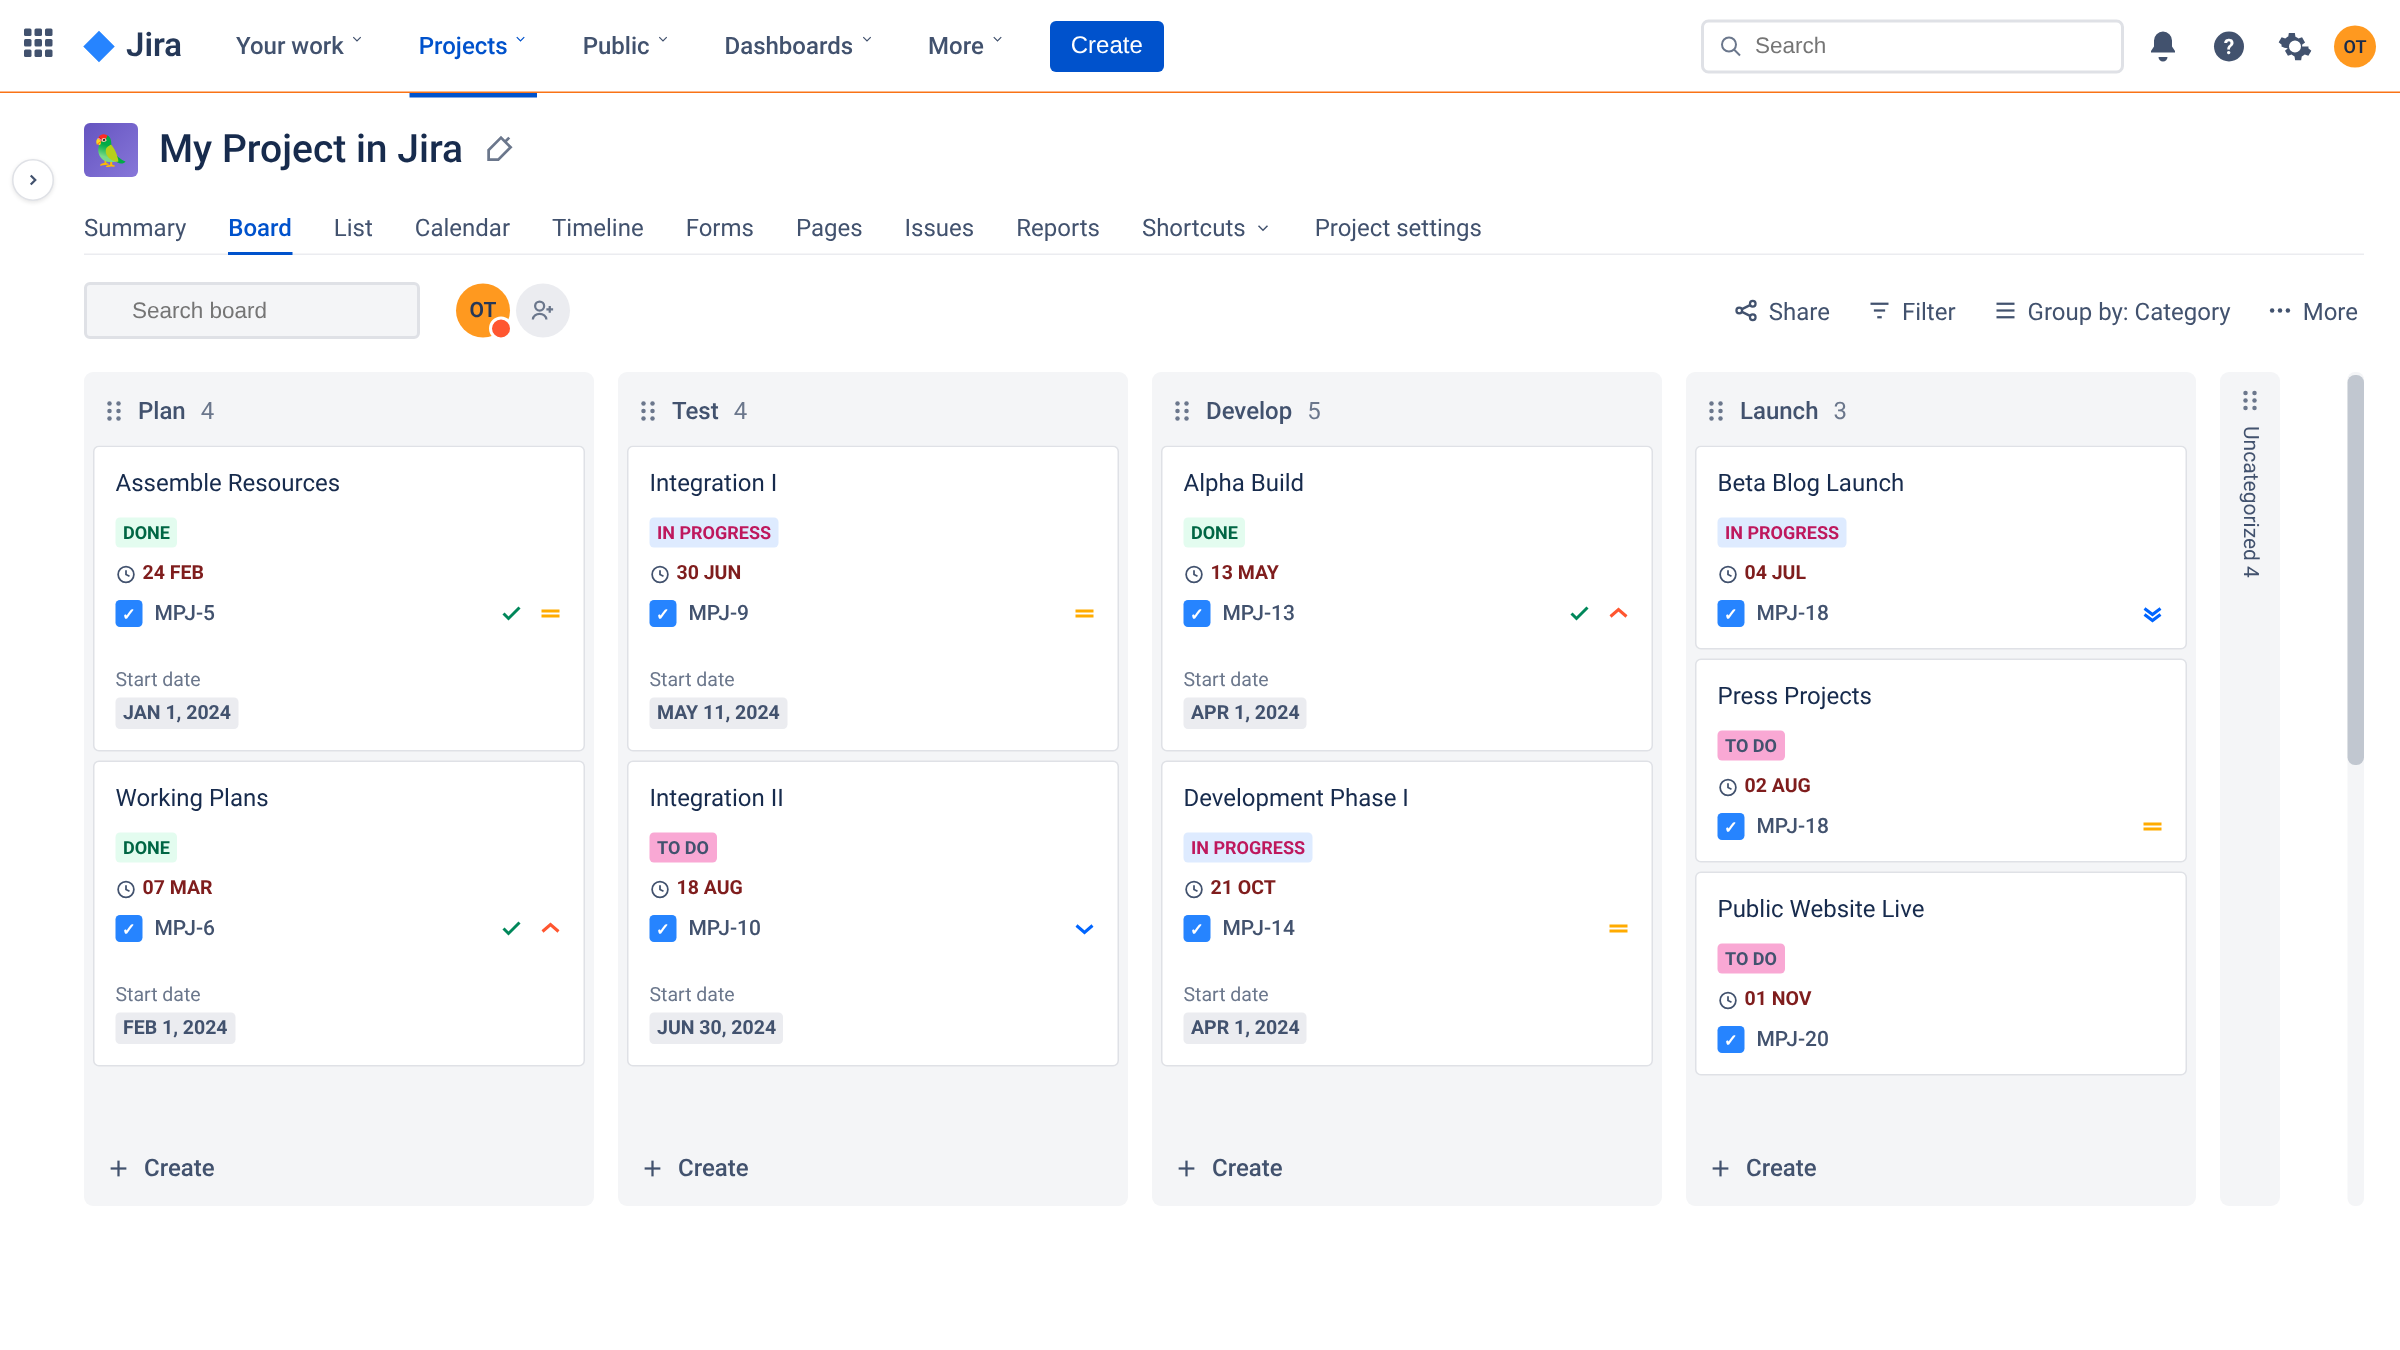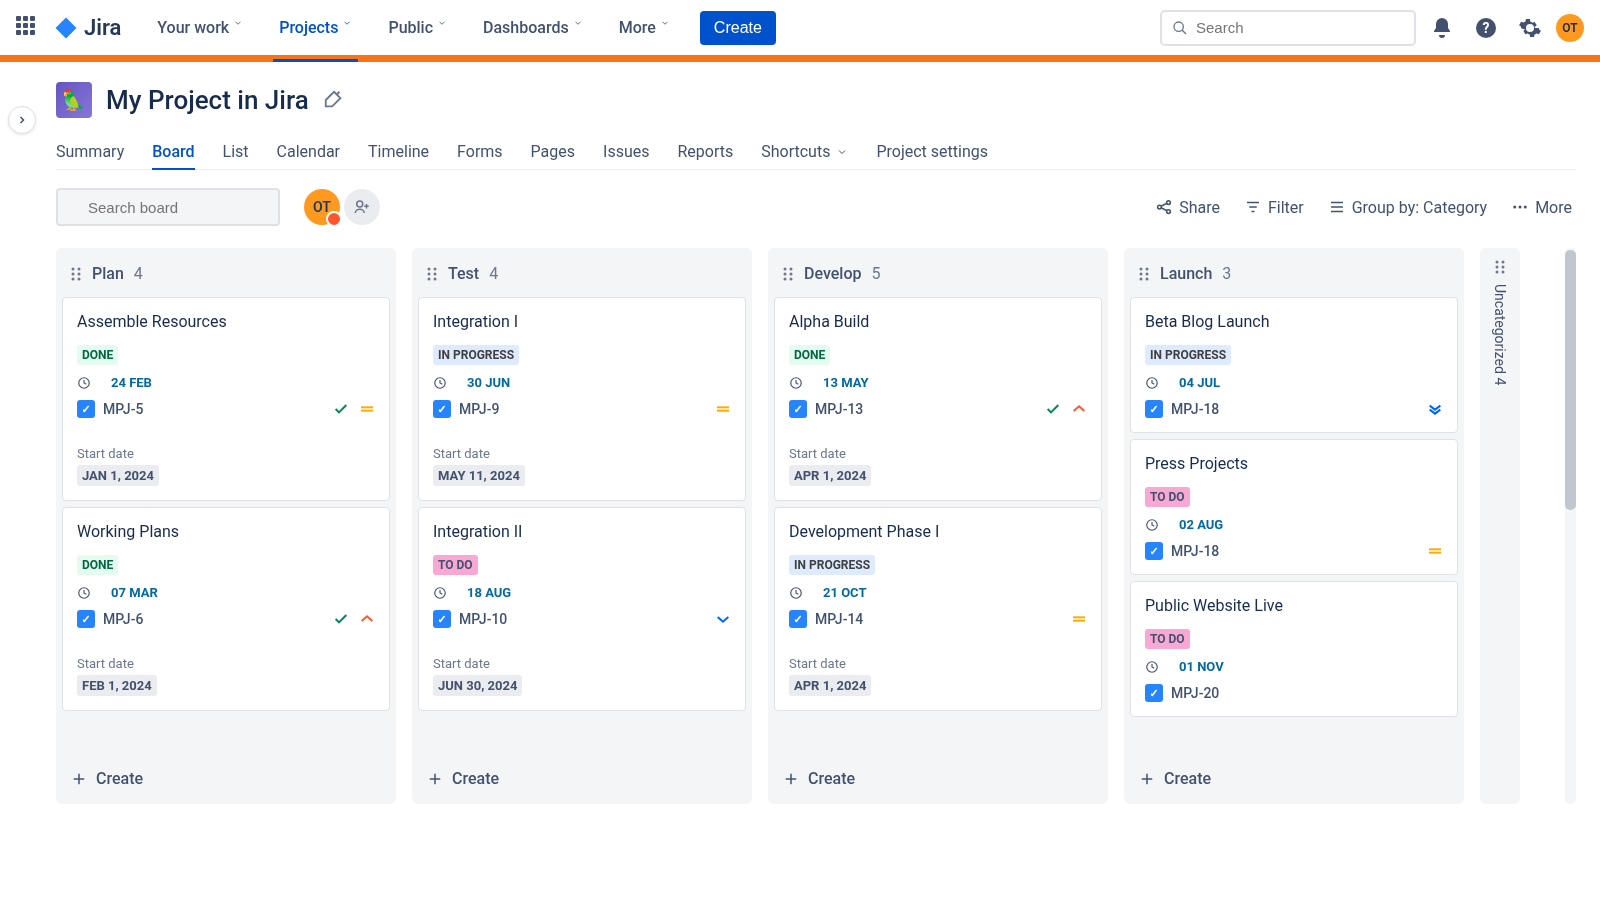--- a/index.html
+++ b/index.html
@@ -1,30 +1,30 @@
 <!DOCTYPE html>
 <html><head>
 <meta charset="utf-8">
 <style>
 * { box-sizing: border-box; margin: 0; padding: 0; }
 body { font-family: -apple-system, BlinkMacSystemFont, "Segoe UI", Roboto, sans-serif; font-size: 14px; color: #172B4D; background: #fff; overflow: hidden; width: 1600px; height: 900px; }
 
 
-.topnav { height: 62px; display: flex; align-items: center; padding: 0 16px; border-bottom: 7px solid #f97316; gap: 8px; }
+.topnav { height: 62px; display: flex; align-items: center; padding: 0 16px; border-bottom: 1px solid #f97316; gap: 8px; }
 .apps-icon { width: 24px; height: 24px; display: grid; grid-template-columns: repeat(3,5px); grid-template-rows: repeat(3,5px); gap: 2px; cursor: pointer; margin-right: 6px; }
 .apps-icon span { background: #42526E; border-radius: 1px; }
 .jira-logo { display: flex; align-items: center; gap: 6px; font-size: 22px; font-weight: 600; color: #253858; cursor: pointer; margin-right: 14px; }
 .jira-logo svg { width: 24px; height: 24px; }
 .nav-item { padding: 8px 6px; font-size: 16px; font-weight: 500; color: #42526E; cursor: pointer; display: flex; align-items: flex-start; gap: 4px; position: relative; margin: 0 8px; }
 .nav-item.active { color: #0052CC; }
 .nav-item.active::after { content: ''; position: absolute; bottom: -17px; left: 0; right: 0; height: 3px; background: #0052CC; }
 .chevron { width: 10px; height: 10px; }
 .create-btn { background: #0052CC; color: #fff; border: none; padding: 8px 14px; font-size: 16px; font-weight: 500; border-radius: 4px; cursor: pointer; margin-left: 8px; }
 .spacer { flex: 1; }
-.search-box { width: 256px; height: 36px; border: 2px solid #DFE1E6; border-radius: 5px; display: flex; align-items: center; padding: 0 10px; gap: 8px; }
+.search-box { width: 282px; height: 36px; border: 2px solid #DFE1E6; border-radius: 5px; display: flex; align-items: center; padding: 0 10px; gap: 8px; }
 .search-box input { border: none; outline: none; font-size: 15px; flex: 1; color: #6B778C; background: transparent; }
 .icon-btn { width: 36px; height: 36px; display: flex; align-items: center; justify-content: center; cursor: pointer; color: #42526E; border-radius: 50%; }
 .avatar { width: 28px; height: 28px; border-radius: 50%; background: #FF991F; color: #172B4D; font-size: 12px; font-weight: 600; display: flex; align-items: center; justify-content: center; cursor: pointer; }
 
 
 .sidebar-expand { position: absolute; left: 8px; top: 106px; width: 28px; height: 28px; border-radius: 50%; background: #fff; border: 1px solid #DFE1E6; display: flex; align-items: center; justify-content: center; cursor: pointer; z-index: 10; box-shadow: 0 1px 3px rgba(0,0,0,0.1); }
 
 
 .main { padding: 20px 24px 0 56px; }
 .project-header { display: flex; align-items: center; gap: 14px; margin-bottom: 16px; }
@@ -59,23 +59,23 @@
 .column-body { flex: 1; overflow-y: auto; padding: 0 6px; }
 .column-body::-webkit-scrollbar { width: 0; }
 .column-footer { padding: 12px 14px 16px; }
 .create-link { display: flex; align-items: center; gap: 8px; font-size: 16px; font-weight: 500; color: #42526E; cursor: pointer; }
 
 
 .card { background: #fff; border-radius: 4px; border: 1px solid #DFE1E6; padding: 14px; margin-bottom: 6px; cursor: pointer; }
 .card-title { font-size: 16px; font-weight: 400; color: #172B4D; margin-bottom: 14px; }
 .status-lozenge { display: inline-block; font-size: 12px; font-weight: 700; padding: 3px 5px; border-radius: 3px; margin-bottom: 10px; }
 .status-done { background: #E3FCEF; color: #006644; }
-.status-progress { background: #DEEBFF; color: #404040; }
+.status-progress { background: #DEEBFF; color: #be185d; }
 .status-todo { background: #f9a8d4; color: #42526E; }
-.date-row { display: flex; align-items: center; gap: 20px; font-size: 13px; font-weight: 700; color: #0369a1; margin-bottom: 10px; }
+.date-row { display: flex; align-items: center; gap: 4px; font-size: 13px; font-weight: 700; color: #7f1d1d; margin-bottom: 10px; }
 .card-footer { display: flex; align-items: center; justify-content: space-between; }
 .card-key { display: flex; align-items: center; gap: 8px; }
 .task-icon { width: 18px; height: 18px; background: #2684FF; border-radius: 3px; display: flex; align-items: center; justify-content: center; }
 .task-icon::after { content: '✓'; color: #fff; font-size: 11px; font-weight: bold; }
 .key-text { font-size: 14px; font-weight: 500; color: #42526E; }
 .card-icons { display: flex; align-items: center; gap: 10px; }
 .start-date { margin-top: 28px; }
 .start-date-label { font-size: 13px; color: #6B778C; margin-bottom: 4px; }
 .start-date-value { display: inline-block; background: #EBECF0; padding: 3px 5px; font-size: 13px; font-weight: 700; color: #42526E; border-radius: 3px; }
 

